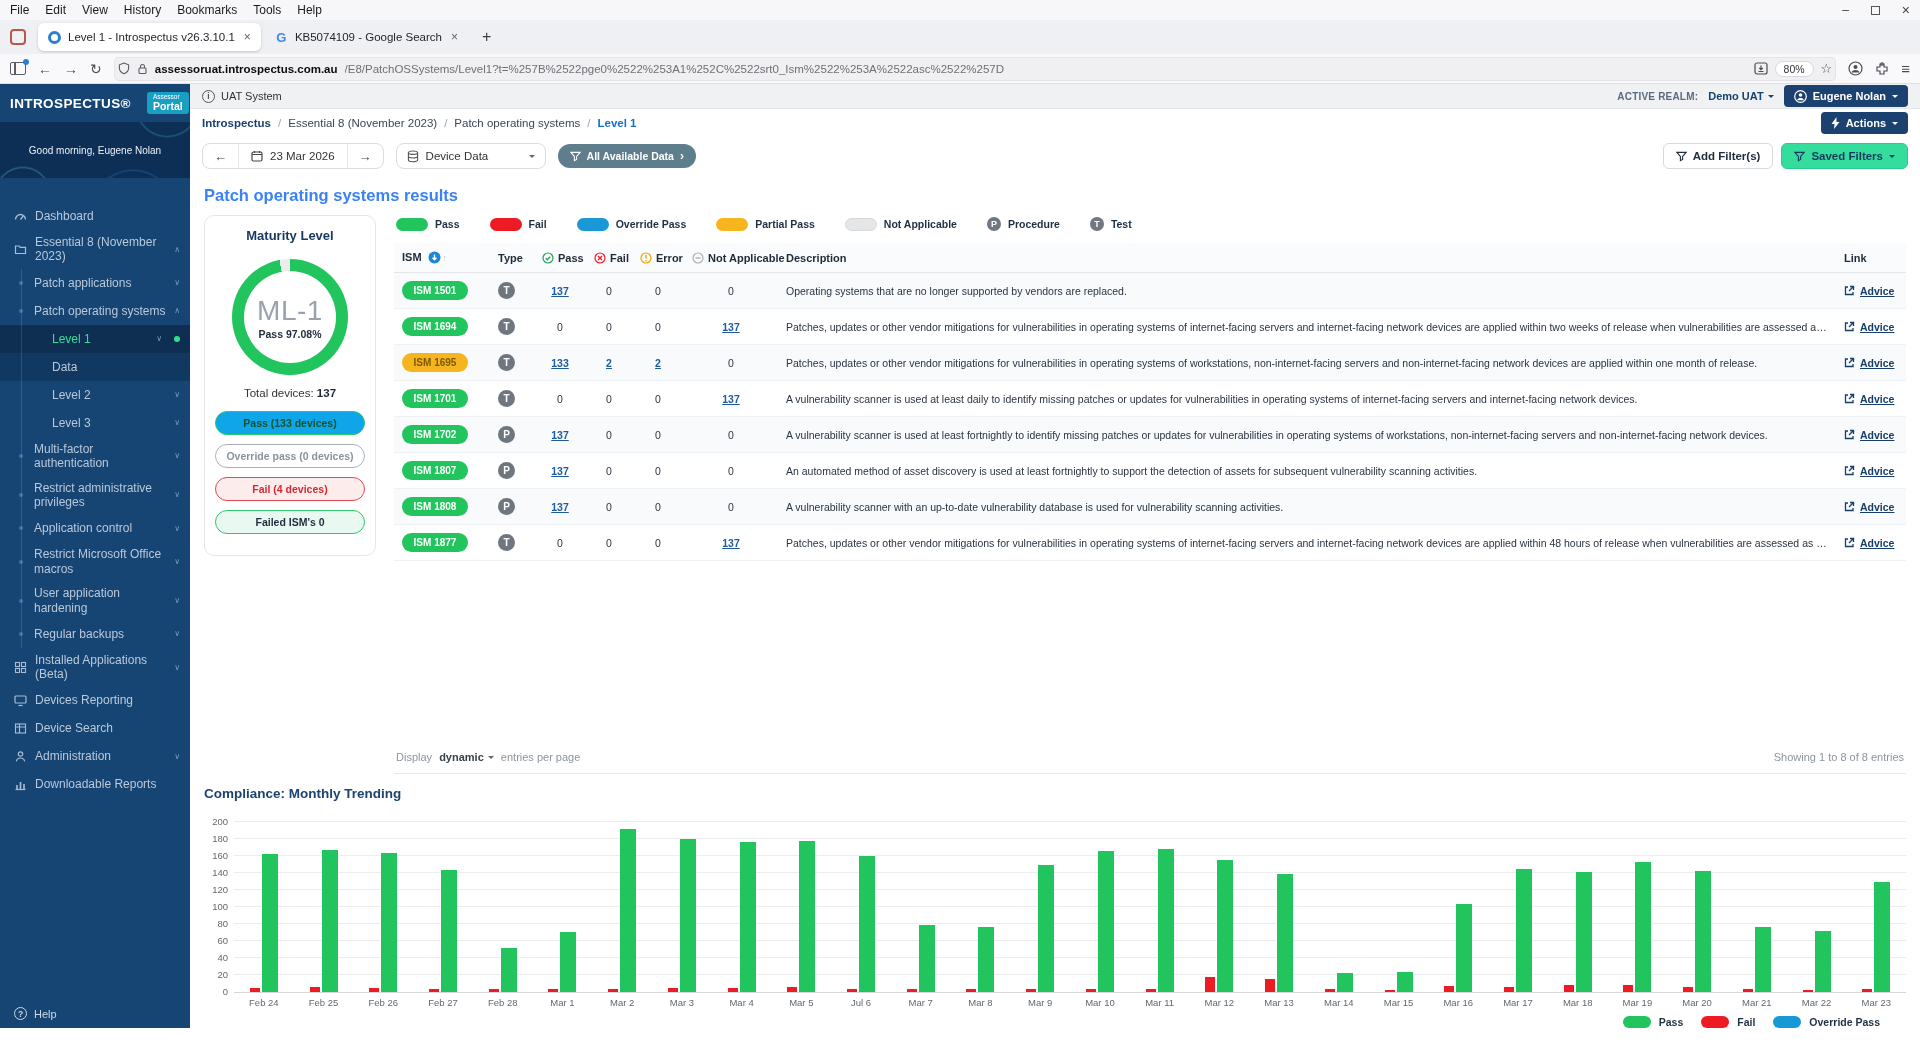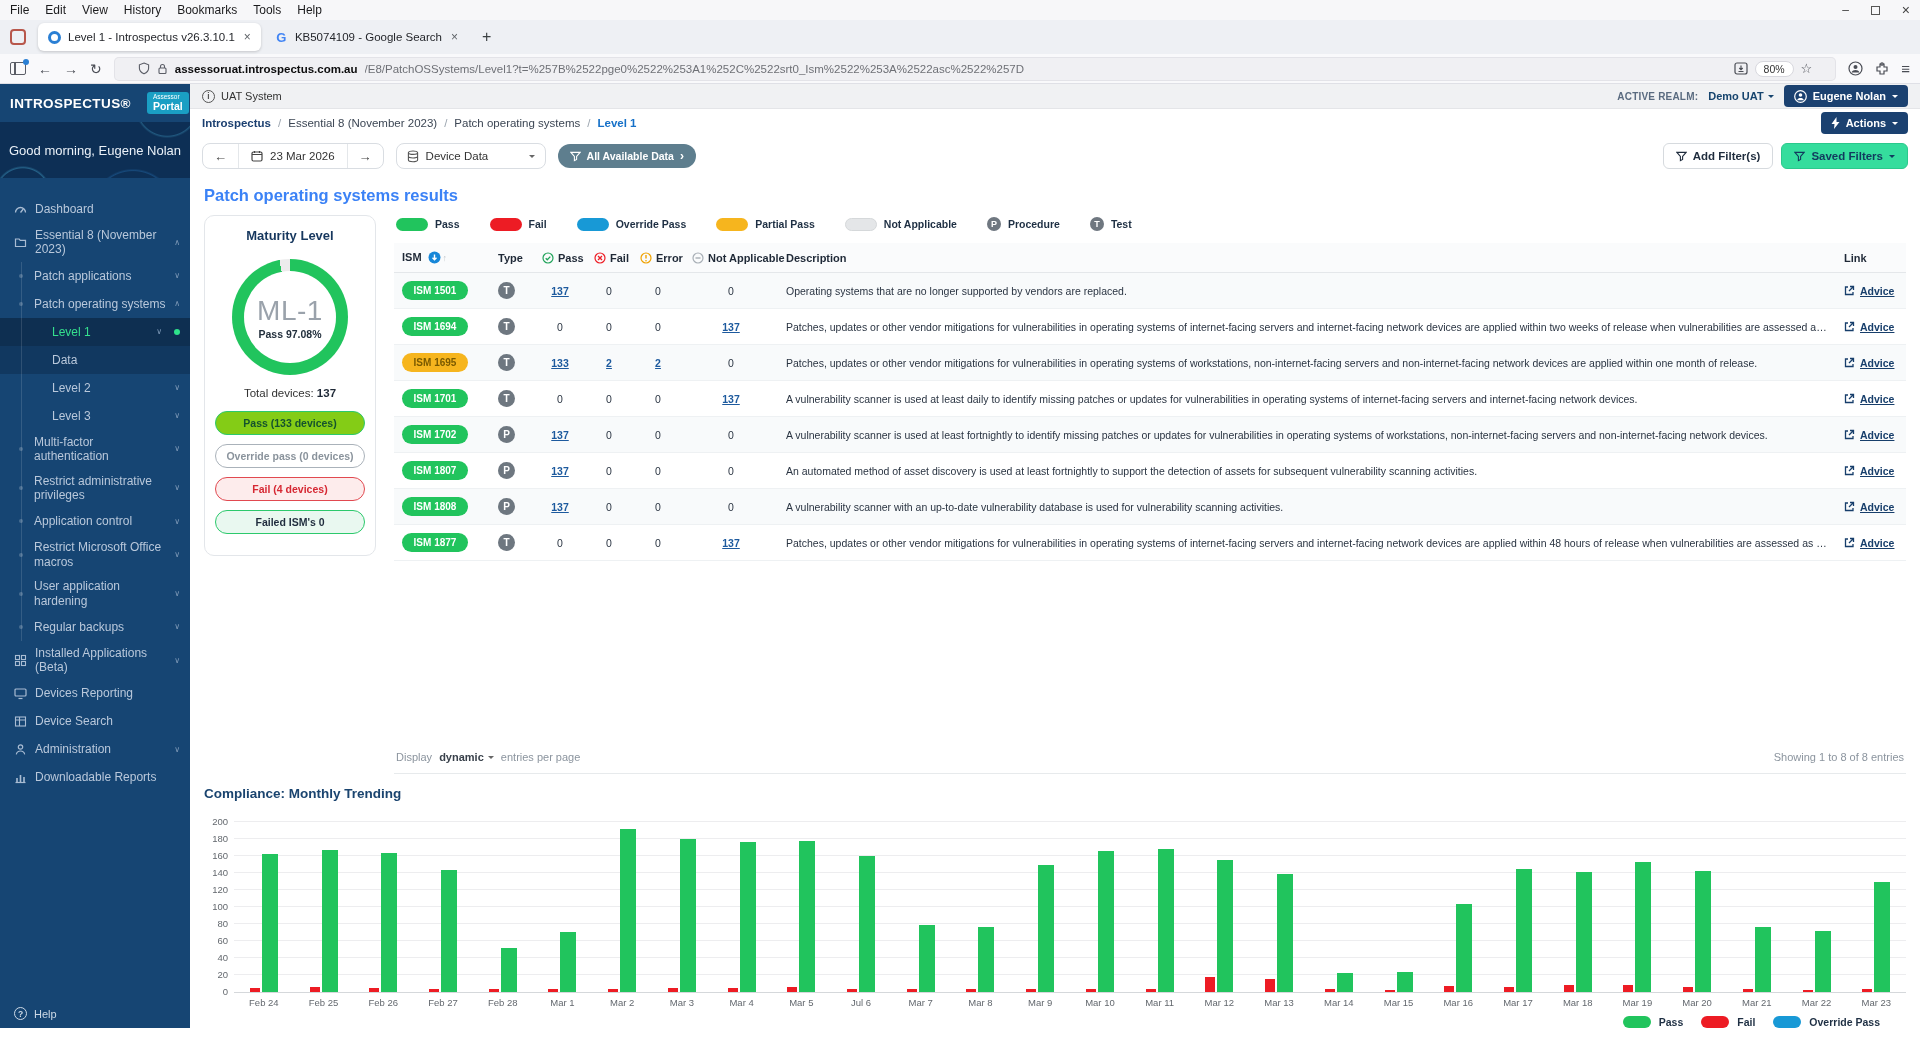--- a/index.html
+++ b/index.html
@@ -19,44 +19,44 @@
   .tab .fav{width:13px;height:13px;border:3px solid #2a7fd4;border-radius:50%;flex:none}
   .tab .fav.g{border:none;font-weight:bold;color:#4285F4;font-size:13px;line-height:13px;text-align:center}
   .tab .t{white-space:nowrap;overflow:hidden;text-overflow:ellipsis}
   .tab .x{color:#5f6368;font-size:12px;margin-left:2px}
   .newtab{font-size:16px;color:#3c4043;padding:0 10px}
   .urlrow{height:30px;background:#f9f9fb;border-bottom:1px solid #dfe0e6;display:flex;align-items:center;padding:0 10px;gap:12px}
   .nav-ico{color:#4a4d55;font-size:14px;line-height:1}
   .sbtog{position:relative;width:16px;height:13px;border:1.5px solid #5a5d66;border-radius:2px}
   .sbtog::before{content:"";position:absolute;left:3px;top:0;bottom:0;width:1.5px;background:#5a5d66}
   .sbtog::after{content:"";position:absolute;right:-4px;top:-4px;width:6px;height:6px;border-radius:50%;background:#2a7fd4}
-  .urlbox{flex:1;height:24px;background:#f0f0f3;border-radius:5px;display:flex;align-items:center;padding:0 24px;gap:7px;font-size:11.5px;box-shadow:inset 0 0 0 1px #e3e3e8}
+  .urlbox{flex:1;height:24px;background:#f0f0f3;border-radius:5px;display:flex;align-items:center;padding:0 4px;gap:7px;font-size:11.5px;box-shadow:inset 0 0 0 1px #e3e3e8}
   .urlbox .host{color:#0c0c0d;font-weight:bold}
   .urlbox .path{color:#6e7076;white-space:nowrap;overflow:hidden;text-overflow:ellipsis;flex:1}
   .zoombadge{background:#fff;border:1px solid #d8d8de;border-radius:10px;padding:1px 8px;font-size:10.5px;color:#333}
   .urlrow svg, .urlbox svg{flex:none}
 
   
   .app{display:flex;height:944px}
   main.mainarea{flex:1;display:flex;flex-direction:column;background:#fff;min-width:0}
 
   
   .sidebar{width:190px;background:#164573;color:#b9c8db;display:flex;flex-direction:column;flex:none}
   .logo-row{height:38px;display:flex;align-items:center;padding:0 10px;gap:8px}
   .logo-text{color:#fff;font-weight:bold;font-size:13.5px;letter-spacing:.4px;white-space:nowrap}
   .logo-sep{width:1px;height:22px;background:rgba(255,255,255,.25)}
   .portal-badge{background:#1a9fc4;color:#fff;border-radius:3px;padding:2px 6px;line-height:1.05;text-align:left}
   .portal-badge .b1{font-size:6.5px;display:block}
   .portal-badge .b2{font-size:10.5px;font-weight:bold;display:block}
-  .banner{height:56px;display:flex;align-items:center;justify-content:center;font-size:13px;color:#eaf1f8;
+  .banner{height:56px;display:flex;align-items:center;justify-content:center;font-size:10px;color:#eaf1f8;
     background:#0d2f55;
     background-image:radial-gradient(circle at 12% 130%, transparent 26px, rgba(80,190,230,.35) 27px, transparent 29px),
                      radial-gradient(circle at 88% -30%, transparent 30px, rgba(80,190,230,.28) 31px, transparent 33px),
                      radial-gradient(circle at 70% 160%, transparent 40px, rgba(40,120,190,.35) 41px, transparent 43px);}
-  .nav{padding-top:17px;font-size:12px;flex:1;overflow:hidden}
+  .nav{padding-top:24px;font-size:12px;flex:1;overflow:hidden}
   .nav-item{position:relative;display:flex;align-items:center;gap:8px;min-height:28px;padding:5px 10px 5px 14px;line-height:1.2;cursor:pointer}
   .nav-item .ico{flex:none;display:inline-flex;color:#a9bcd3}
   .nav-item .lbl{flex:1}
   .nav-item .chev{font-size:8px;color:#7f9ab8;flex:none}
   .nav-item .dot{width:6px;height:6px;border-radius:50%;background:#2ee38b;flex:none;margin-left:4px}
   .nav-item.lvl1{padding-left:34px}
   .nav-item.lvl2{padding-left:52px}
   .nav-item.lvl1::before,.nav-item.lvl2::before{content:"";position:absolute;left:21px;top:0;bottom:0;width:1px;background:rgba(255,255,255,.13)}
   .nav-item.lvl1::after{content:"";position:absolute;left:19px;top:50%;margin-top:-2px;width:4px;height:4px;border-radius:50%;background:rgba(255,255,255,.22)}
   .nav-item.shade1{background:rgba(4,20,40,.45)}
@@ -99,21 +99,21 @@
   .contentrow{display:flex;gap:18px;padding:0 14px;align-items:flex-start}
   .mat-card{width:172px;flex:none;border:1px solid #e3e6ea;border-radius:10px;padding:12px 10px;text-align:center}
   .mat-title{font-size:13px;font-weight:bold;color:#16375e;margin-bottom:16px}
   .donut{width:116px;height:116px;margin:0 auto 12px;border-radius:50%;background:conic-gradient(#21c45d 0 349.5deg,#ececec 349.5deg 360deg);display:flex;align-items:center;justify-content:center}
   .donut-inner{width:92px;height:92px;border-radius:50%;background:#fff;display:flex;flex-direction:column;align-items:center;justify-content:center}
   .ml{font-size:28px;color:#9aa2ab;letter-spacing:.5px}
   .mlpct{font-size:10.5px;font-weight:bold;color:#23303d;margin-top:1px}
   .total{font-size:11.5px;color:#333;margin-bottom:12px}
   .total b{color:#1f2937}
   .mat-btn{width:100%;border-radius:14px;min-height:24px;font-size:10.5px;font-weight:bold;border:1.5px solid;margin-bottom:9px;display:flex;align-items:center;justify-content:center;background:#fff;cursor:pointer;font-family:inherit}
-  .mat-btn.pass{background:#84cc16;border-color:#2cc96c;color:#14532d}
+  .mat-btn.pass{background:#0ea5e9;border-color:#2cc96c;color:#14532d}
   .mat-btn.override{background:#fff;border-color:#aab2ba;color:#8a939c}
   .mat-btn.fail{background:#fdecec;border-color:#e14950;color:#d62833}
   .mat-btn.failedisms{background:#e9f8f0;border-color:#2cc96c;color:#1f2c3d}
 
   .results-right{flex:1;min-width:0}
   .status-legend{display:flex;align-items:center;gap:7px;margin:2px 0 12px 2px;font-size:10.5px;font-weight:bold;color:#1e2f43}
   .leg-pill{width:32px;height:13px;border-radius:7px;flex:none}
   .leg-gap{width:16px}
   .leg-circ{width:14px;height:14px;border-radius:50%;background:#6f7780;color:#fff;display:inline-flex;align-items:center;justify-content:center;font-size:9px;font-weight:bold;flex:none}
 

